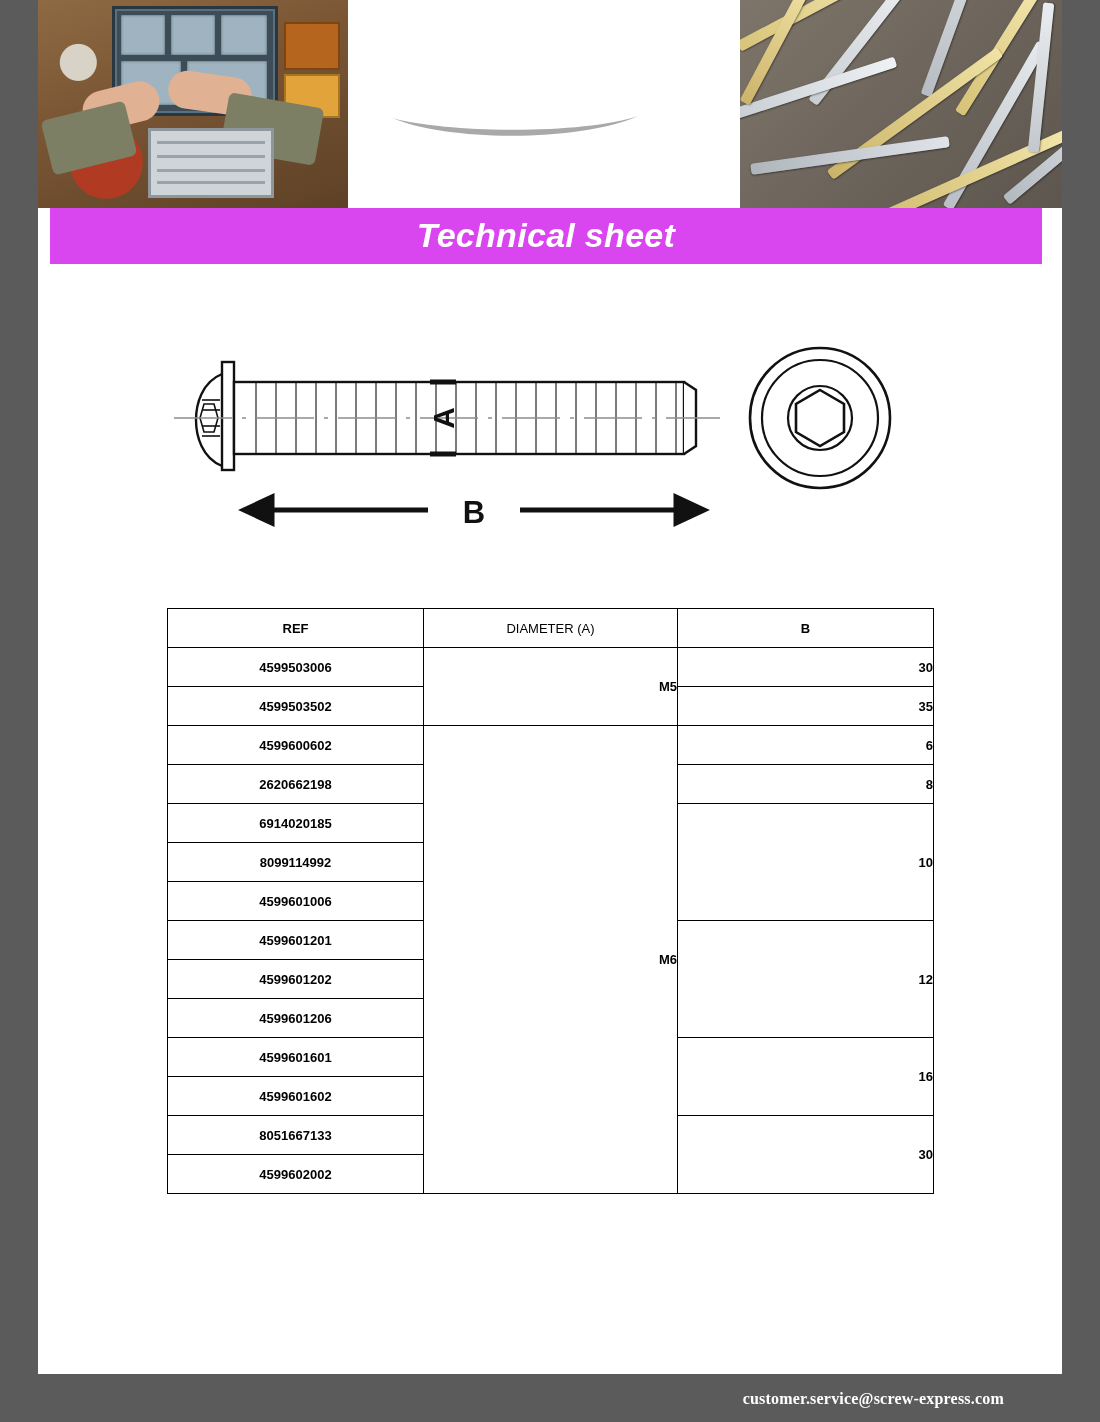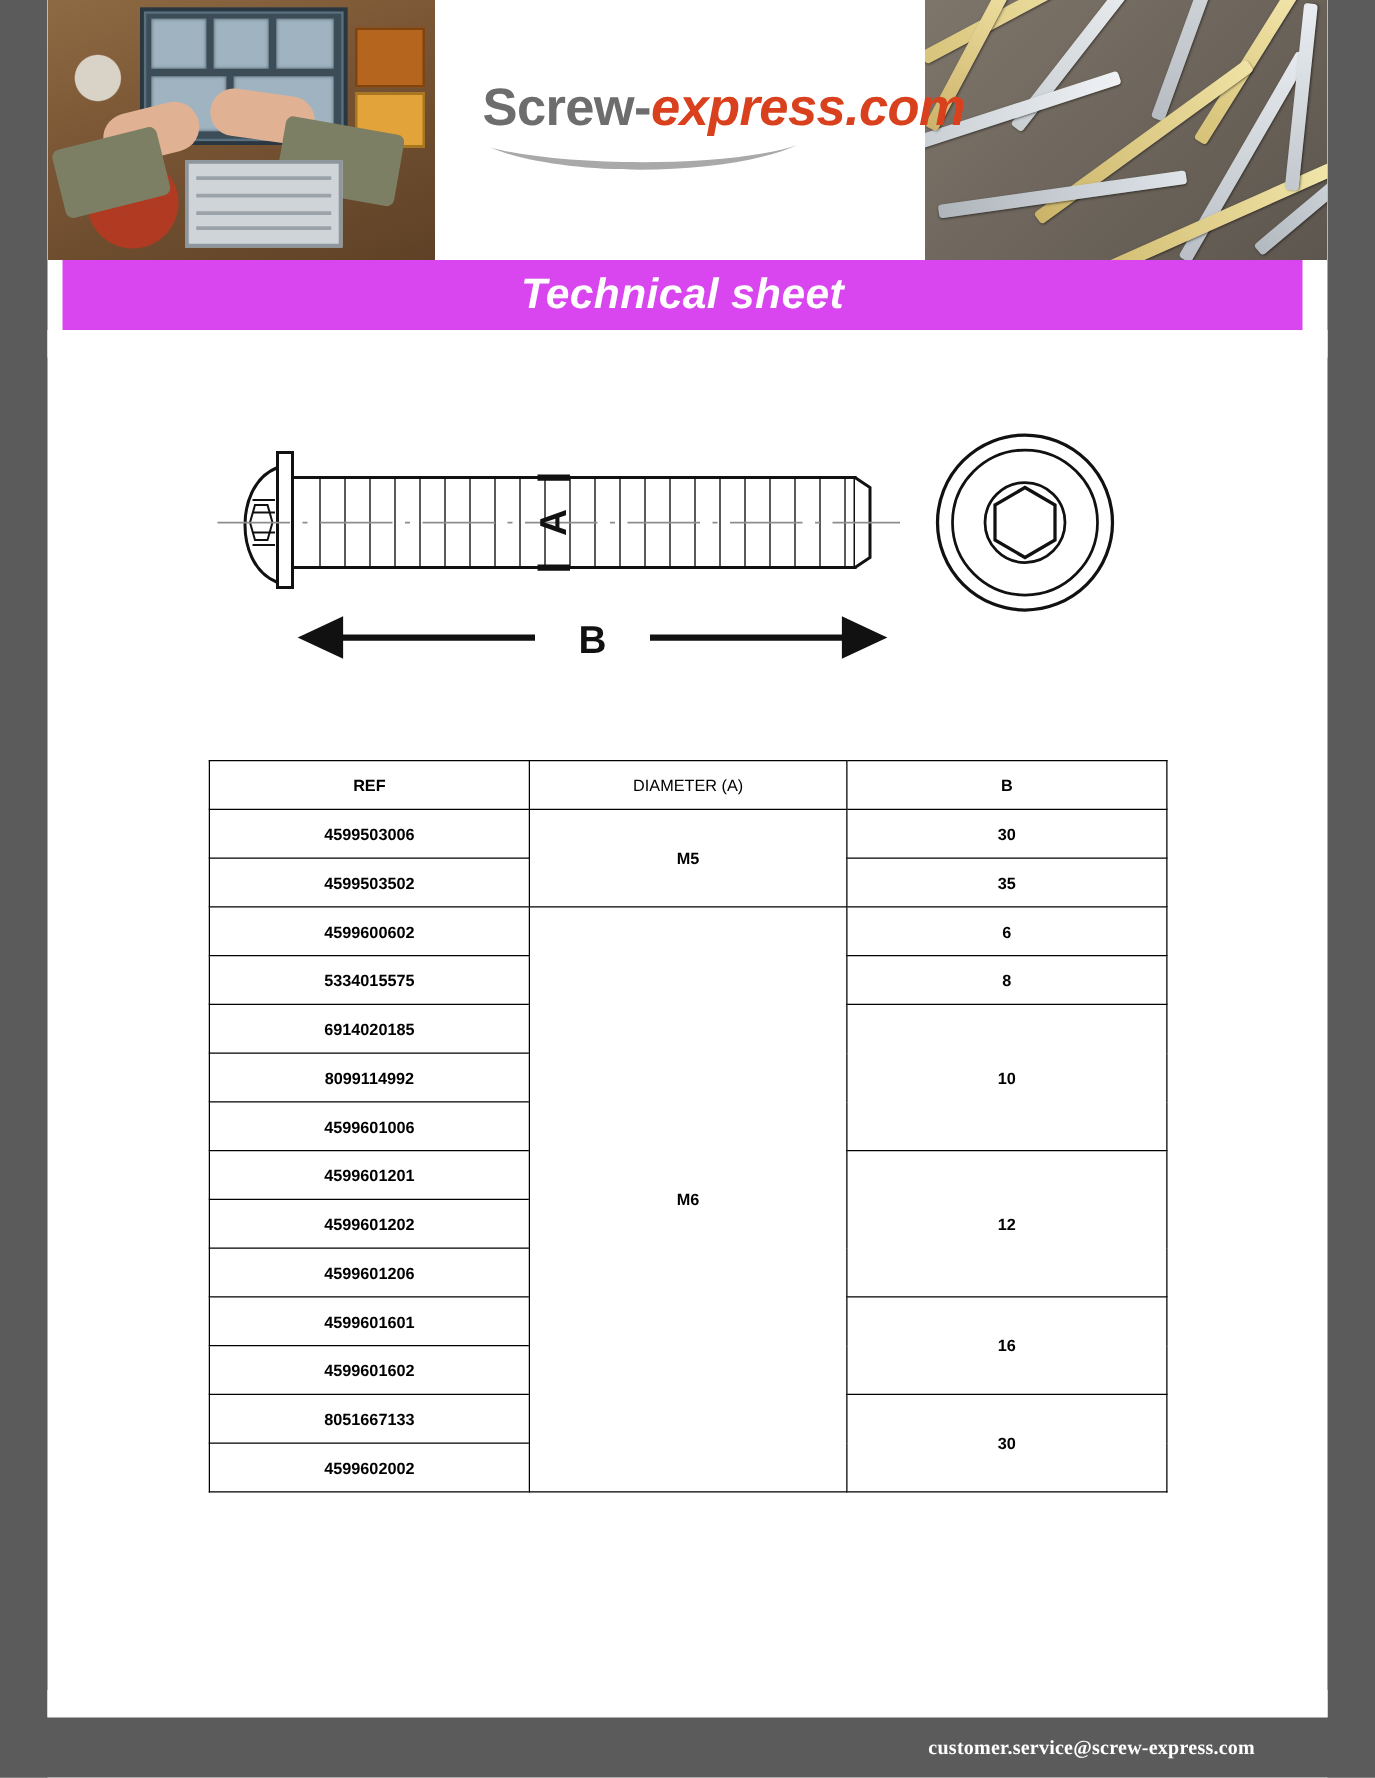--- a/index.html
+++ b/index.html
@@ -219,21 +219,21 @@
     font-weight: 700;
     font-size: 14px;
   }
   td.ref {
     text-align: center;
     padding-left: 12px;
     font-weight: 700;
     font-size: 13px;
   }
   td.dia, td.bval {
-    text-align: center;
+    text-align: right;
     font-weight: 700;
     font-size: 15px;
   }
 
   
   .footer-bar {
     position: absolute;
     left: 0;
     bottom: 0;
     width: 1100px;
@@ -304,23 +304,20 @@
         <div class="scr" style="left:160px; top:120px; width:190px; background:linear-gradient(90deg,#b9bfc5,#e6eaee); transform:rotate(-60deg);"></div>
         <div class="scr" style="left:10px;  top:150px; width:200px; background:linear-gradient(90deg,#aeb5bb,#dfe4e9); transform:rotate(-8deg);"></div>
         <div class="scr" style="left:130px; top:170px; width:210px; background:linear-gradient(90deg,#d2bd71,#f2e6ab); transform:rotate(-24deg);"></div>
         <div class="scr" style="left:226px; top:72px;  width:150px; background:linear-gradient(90deg,#c2c8cd,#e9edf1); transform:rotate(-84deg);"></div>
         <div class="scr" style="left:-30px; top:40px;  width:130px; background:linear-gradient(90deg,#cdb36a,#eee0a2); transform:rotate(-62deg);"></div>
         <div class="scr" style="left:250px; top:150px; width:140px; background:linear-gradient(90deg,#b3babf,#dde2e7); transform:rotate(-40deg);"></div>
       </div>
     </div>
 
     <div class="logo-area">
-      <div class="logo-text">
-        <span>Screw-</span><span class="em">express.com</span>
-      </div>
       <svg class="logo-swoosh" viewBox="0 0 250 26">
         <path d="M2 6 C 60 30, 190 30, 248 4 C 195 22, 62 22, 2 6 Z" fill="#a9a9a9"></path>
       </svg>
     </div>
   </div>
 
   <div class="title-bar">
     <div class="title-text">Technical sheet</div>
   </div>
   <div class="title-shade"></div>
@@ -421,21 +418,21 @@
           <tr>
             <td class="ref">4599503502</td>
             <td class="bval" rowspan="1">35</td>
           </tr>
           <tr>
             <td class="ref">4599600602</td>
             <td class="dia" rowspan="12">M6</td>
             <td class="bval" rowspan="1">6</td>
           </tr>
           <tr>
-            <td class="ref">5334015575</td>
+            <td class="ref">2620662198</td>
             <td class="bval" rowspan="1">8</td>
           </tr>
           <tr>
             <td class="ref">6914020185</td>
             <td class="bval" rowspan="3">10</td>
           </tr>
           <tr>
             <td class="ref">8099114992</td>
           </tr>
           <tr>

